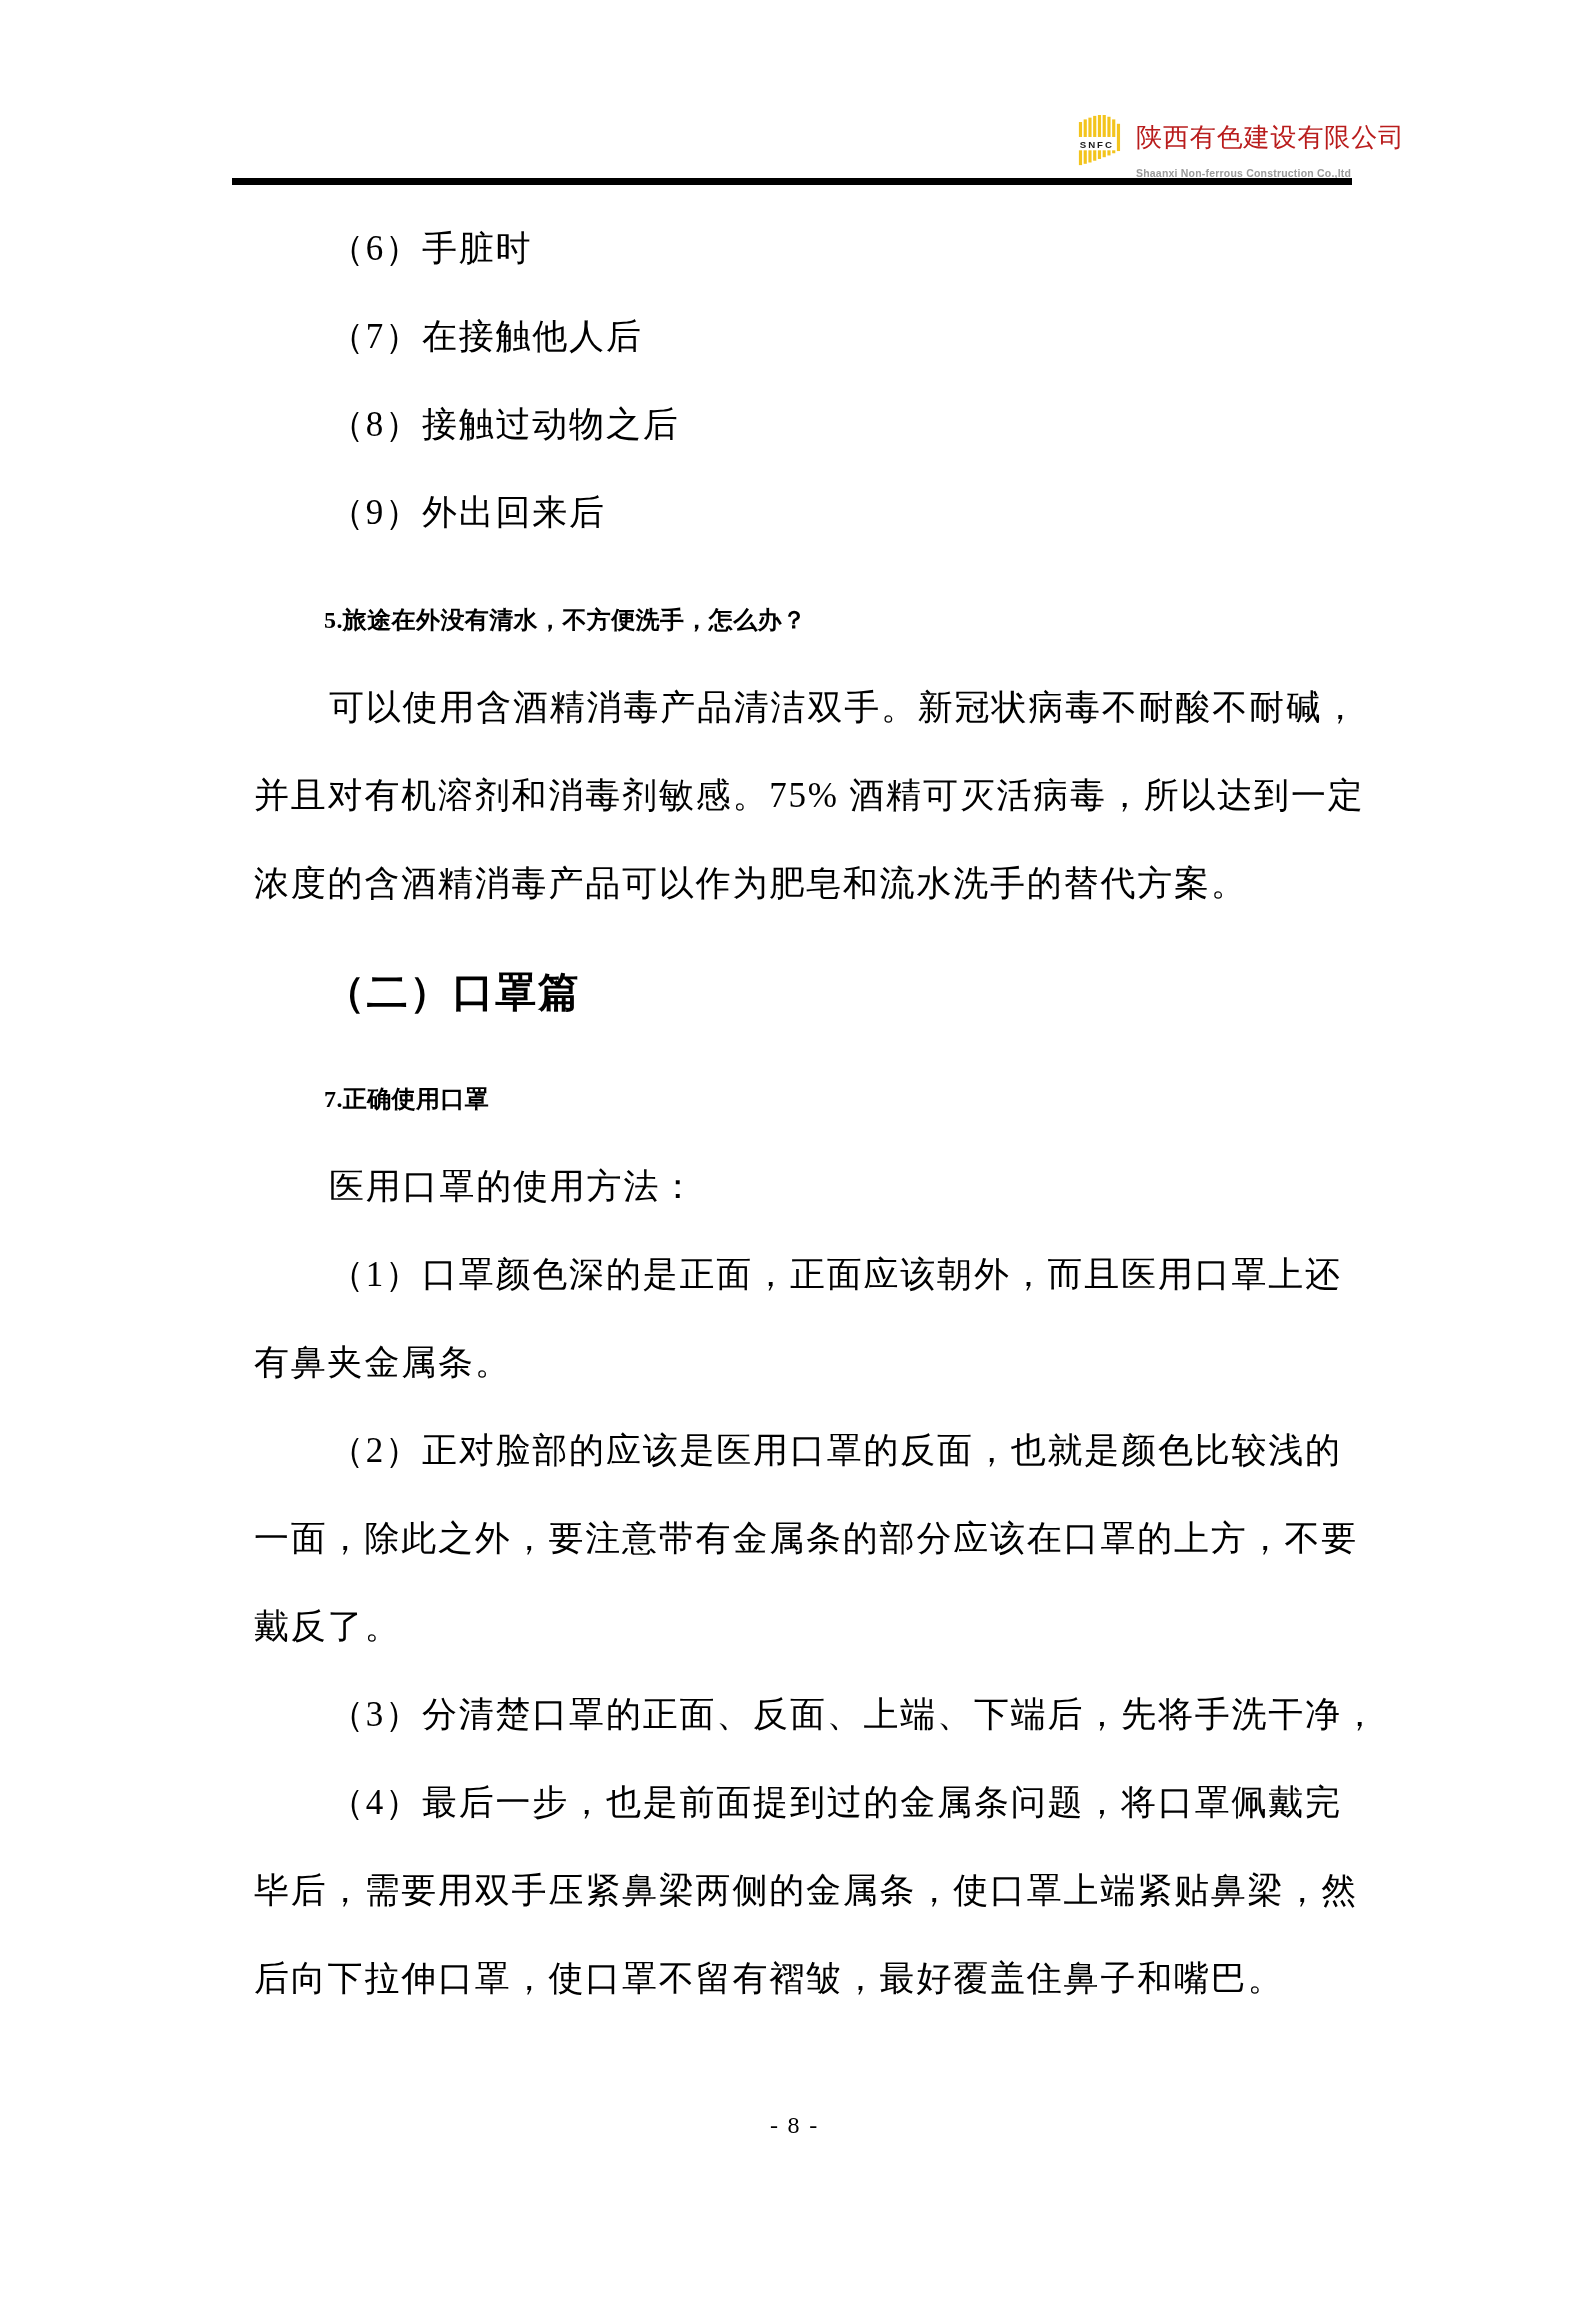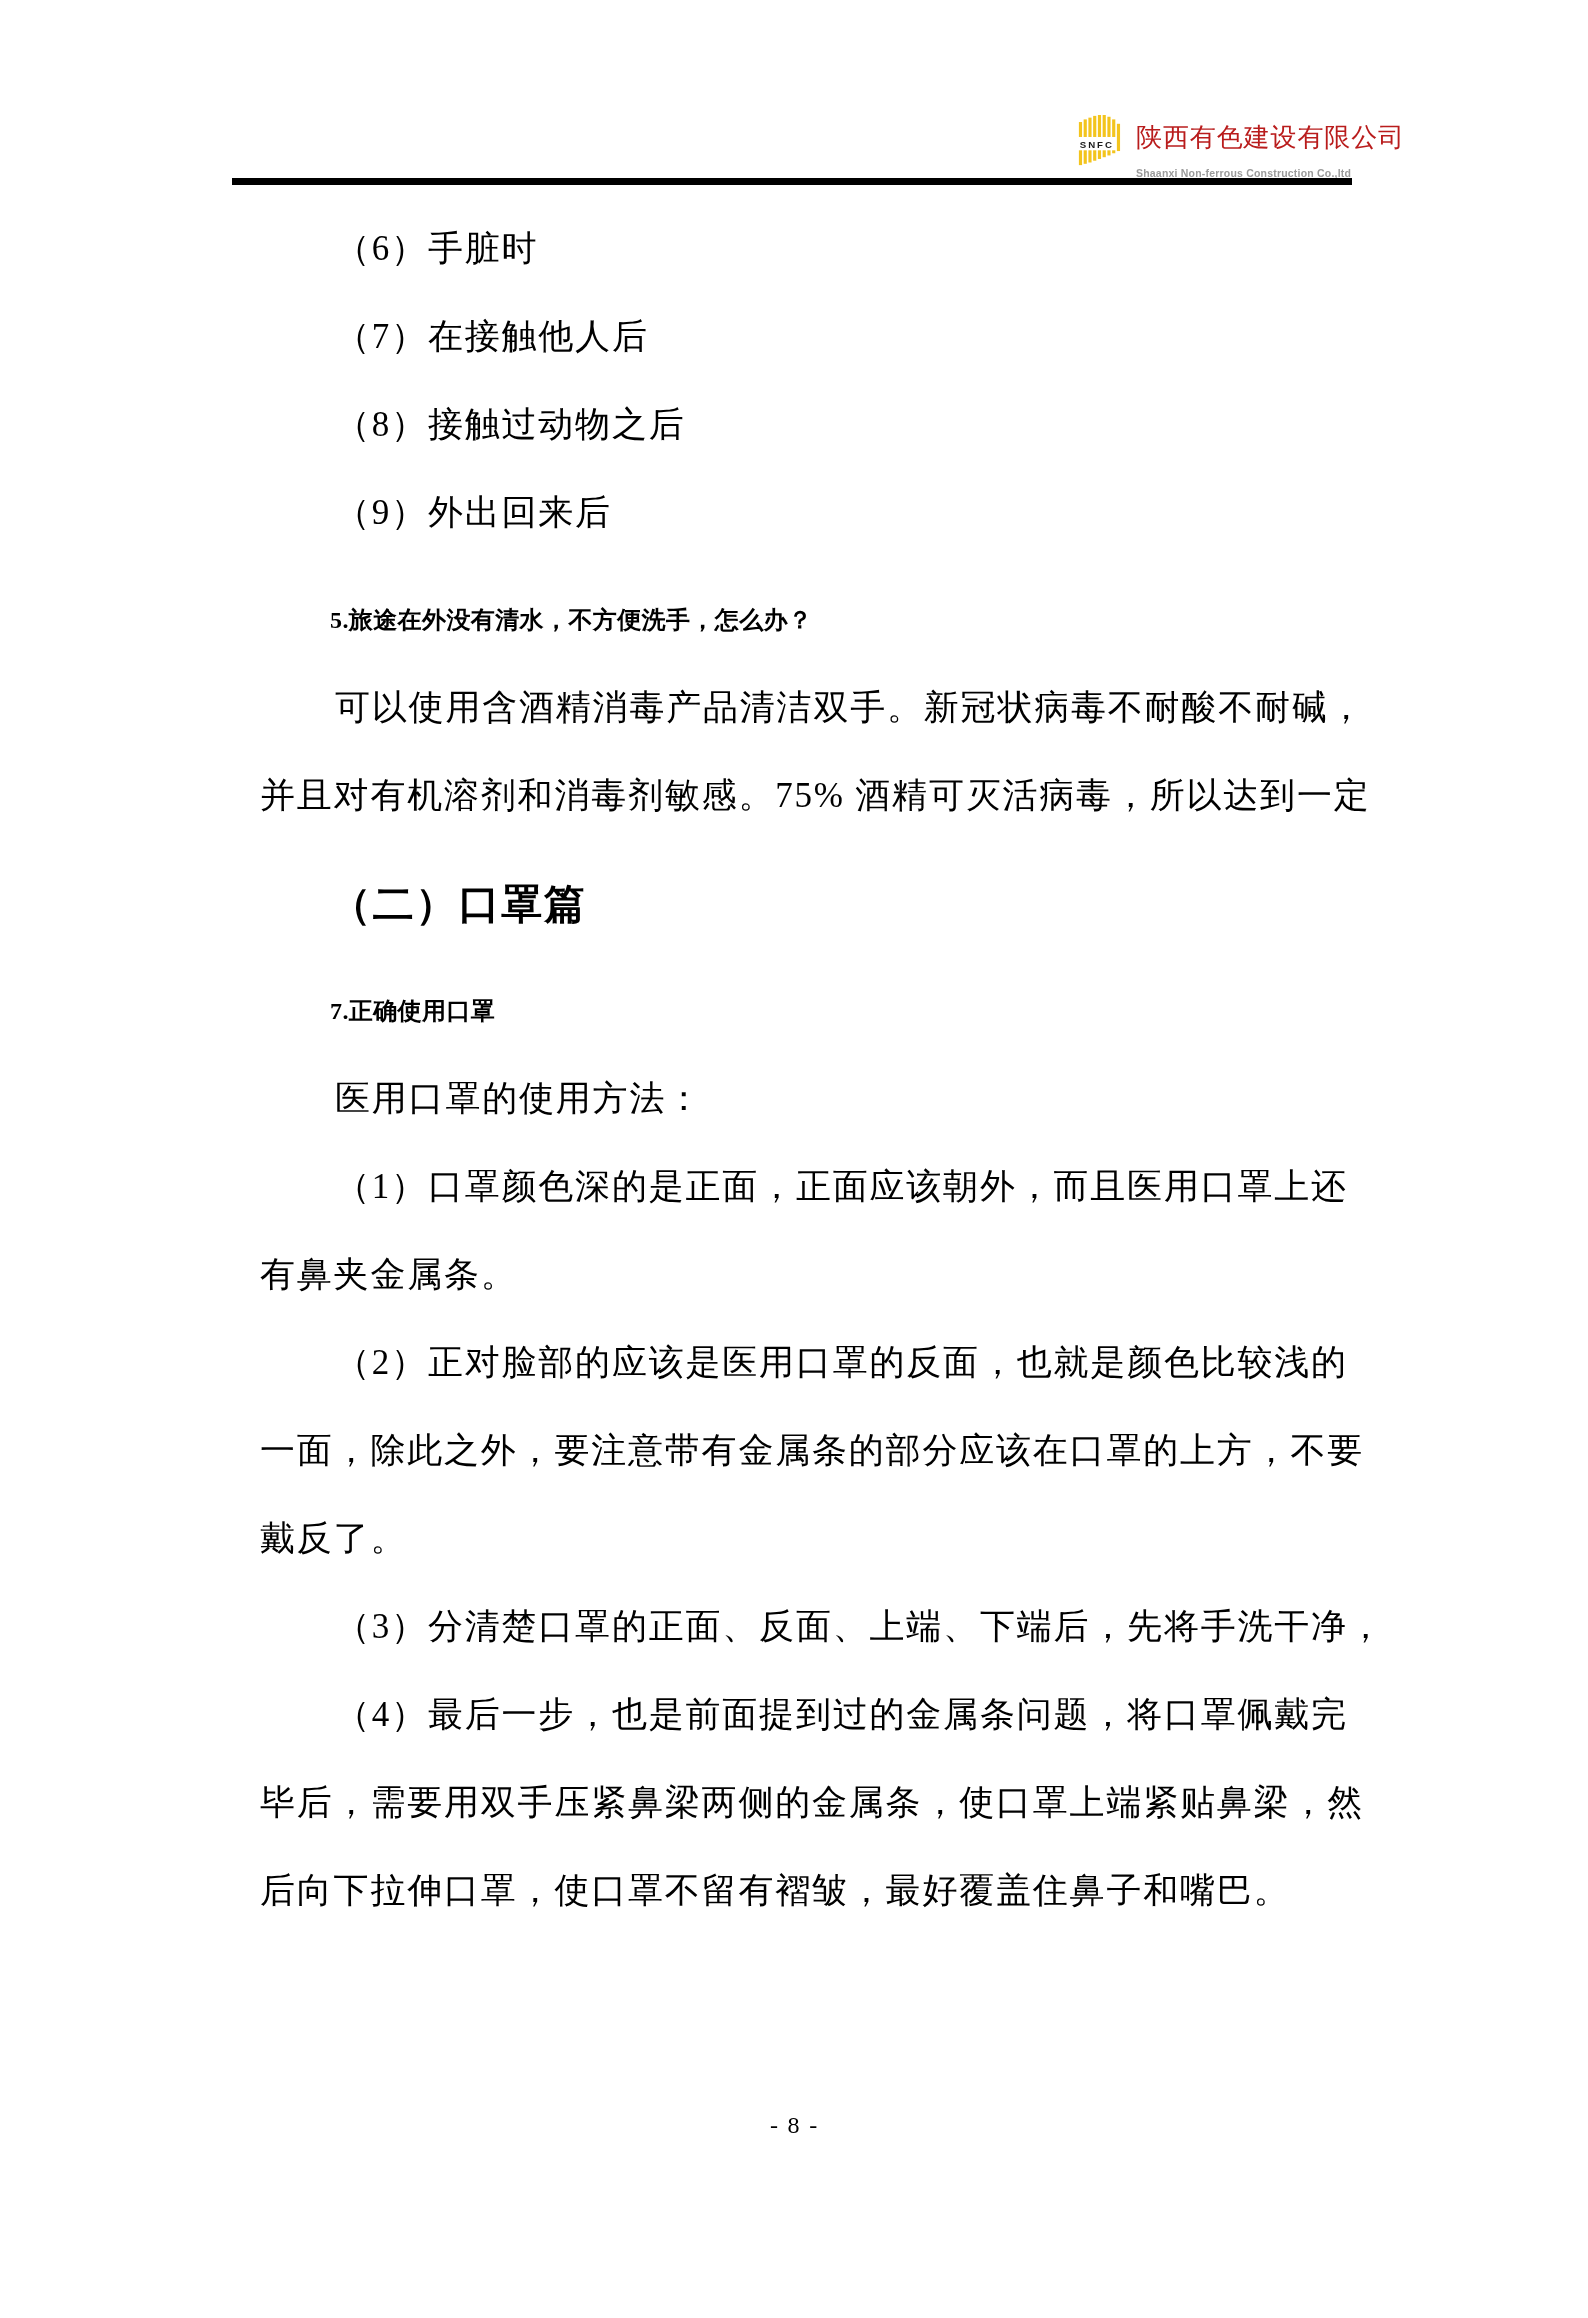--- a/index.html
+++ b/index.html
@@ -56,21 +56,21 @@
     left: 232px;
     top: 178px;
     width: 1120px;
     height: 7px;
     background: #000000;
   }
 
   
   .content {
     position: absolute;
-    left: 260px;
+    left: 254px;
     top: 205px;
     width: 1107px;
   }
   .line {
     height: 88px;
     line-height: 88px;
     font-size: 35px;
     letter-spacing: 1.8px;
     white-space: nowrap;
   }
@@ -141,20 +141,21 @@
   <div class="header-rule"></div>
 
   <div class="content" id="content">
       <div class="line indent">（6）手脏时</div>
       <div class="line indent">（7）在接触他人后</div>
       <div class="line indent">（8）接触过动物之后</div>
       <div class="line indent">（9）外出回来后</div>
       <div class="line heading">5.旅途在外没有清水，不方便洗手，怎么办？</div>
       <div class="line indent">可以使用含酒精消毒产品清洁双手。新冠状病毒不耐酸不耐碱，</div>
       <div class="line flush">并且对有机溶剂和消毒剂敏感。75% 酒精可灭活病毒，所以达到一定</div>
+      <div class="line flush">浓度的含酒精消毒产品可以作为肥皂和流水洗手的替代方案。</div>
       <div class="line heading-large">（二）口罩篇</div>
       <div class="line heading">7.正确使用口罩</div>
       <div class="line indent">医用口罩的使用方法：</div>
       <div class="line indent">（1）口罩颜色深的是正面，正面应该朝外，而且医用口罩上还</div>
       <div class="line flush">有鼻夹金属条。</div>
       <div class="line indent">（2）正对脸部的应该是医用口罩的反面，也就是颜色比较浅的</div>
       <div class="line flush">一面，除此之外，要注意带有金属条的部分应该在口罩的上方，不要</div>
       <div class="line flush">戴反了。</div>
       <div class="line indent">（3）分清楚口罩的正面、反面、上端、下端后，先将手洗干净，</div>
       <div class="line indent">（4）最后一步，也是前面提到过的金属条问题，将口罩佩戴完</div>

